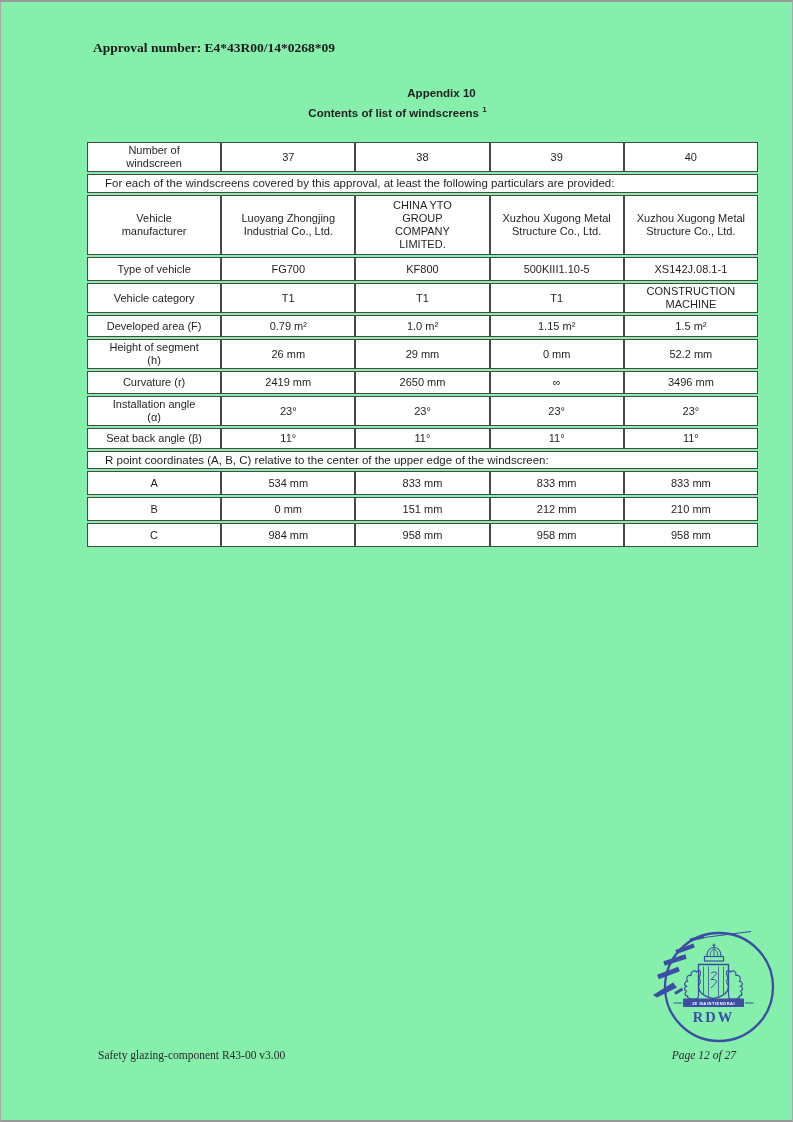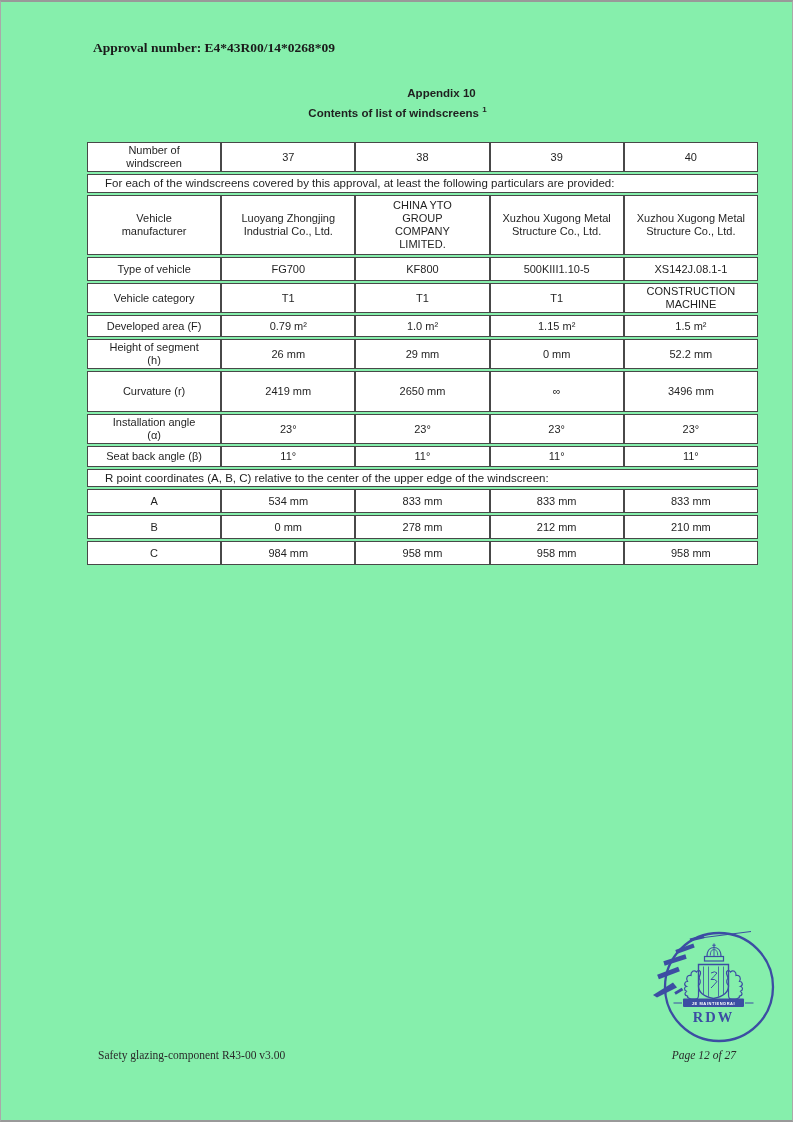--- a/index.html
+++ b/index.html
@@ -44,21 +44,21 @@
     overflow:hidden;
   }
   table.ws td.span-note{
     text-align:left;padding-left:17px;font-size:11.5px;
   }
   .mw84{display:inline-block;max-width:84px;}
   .mw92{display:inline-block;max-width:92px;}
   .mw98{display:inline-block;max-width:98px;}
   .mw112{display:inline-block;max-width:112px;}
   tr.h18{height:18px}tr.h19{height:19px}tr.h21{height:21px}tr.h22{height:22px}
-  tr.h23{height:41px}tr.h24{height:24px}tr.h25{height:25px}tr.h27{height:27px}
+  tr.h23{height:23px}tr.h24{height:24px}tr.h25{height:25px}tr.h27{height:27px}
   tr.h28{height:28px}tr.h30{height:30px}tr.h60{height:60px}
   .footer-left{
     position:absolute;left:97px;top:1047px;
     font-family:"Liberation Serif",serif;
     font-size:11.5px;color:#2a2a2a;white-space:nowrap;
   }
   .footer-right{
     position:absolute;right:56px;top:1047px;
     font-family:"Liberation Serif",serif;font-style:italic;
     font-size:11.5px;color:#2a2a2a;white-space:nowrap;
@@ -158,21 +158,21 @@
     <tr class="h24">
       <td>A</td>
       <td>534 mm</td>
       <td>833 mm</td>
       <td>833 mm</td>
       <td>833 mm</td>
     </tr>
     <tr class="h24">
       <td>B</td>
       <td>0 mm</td>
-      <td>278 mm</td>
+      <td>151 mm</td>
       <td>212 mm</td>
       <td>210 mm</td>
     </tr>
     <tr class="h24">
       <td>C</td>
       <td>984 mm</td>
       <td>958 mm</td>
       <td>958 mm</td>
       <td>958 mm</td>
     </tr>

